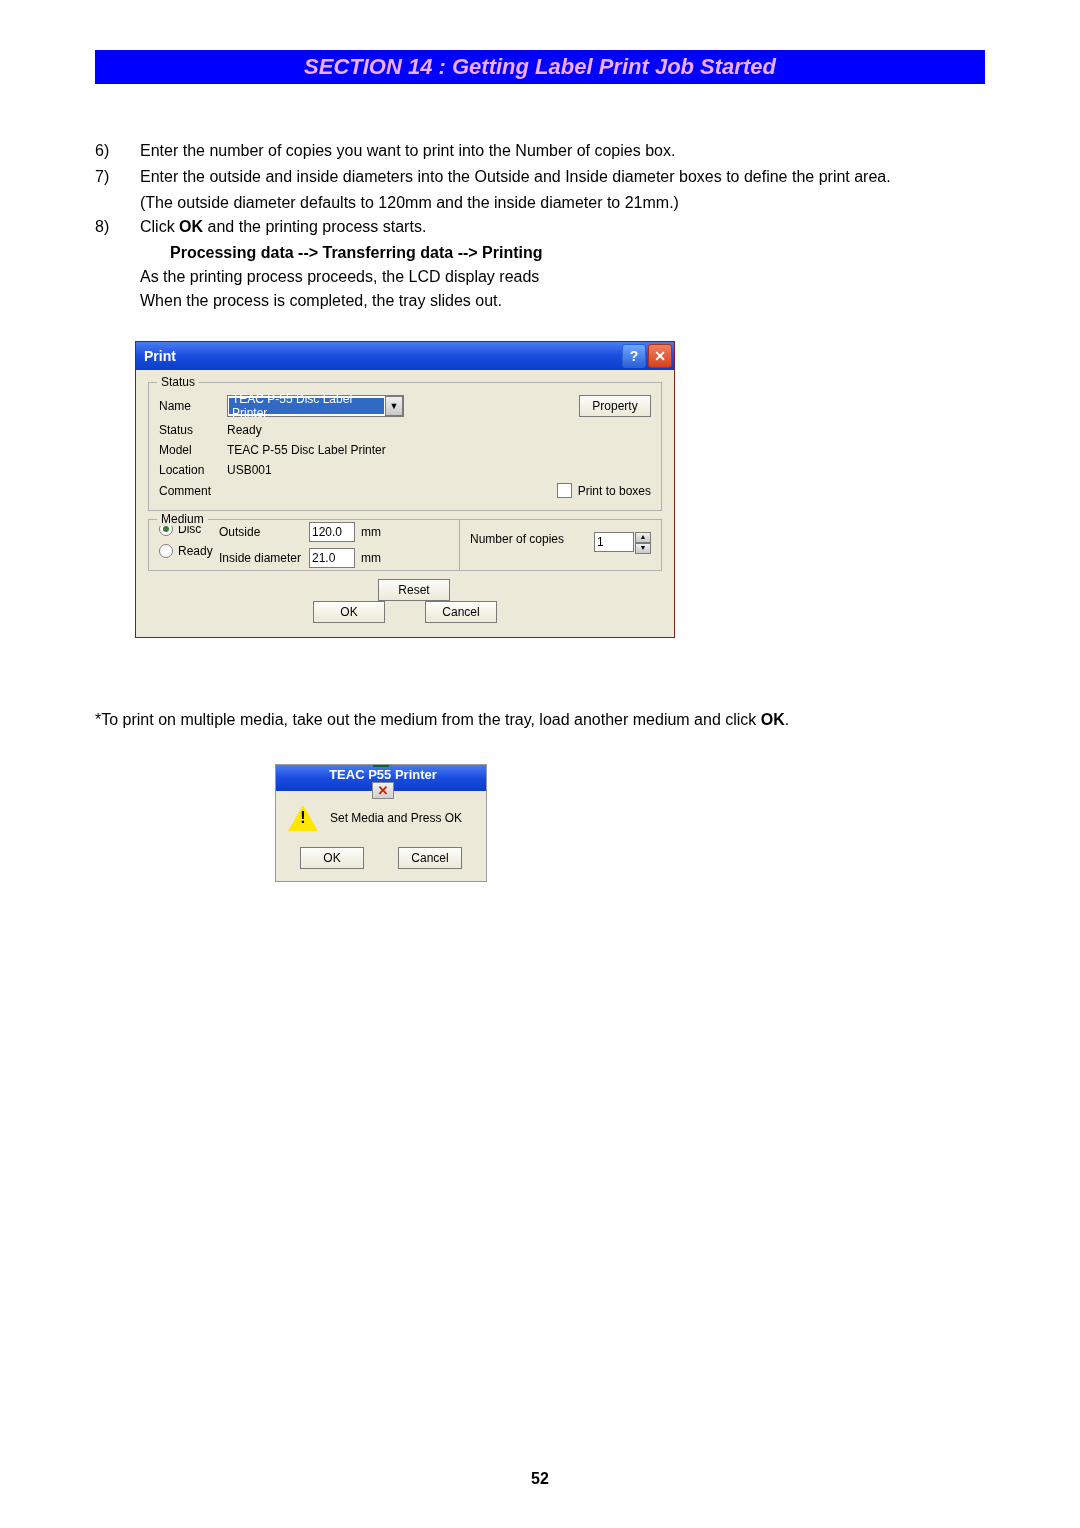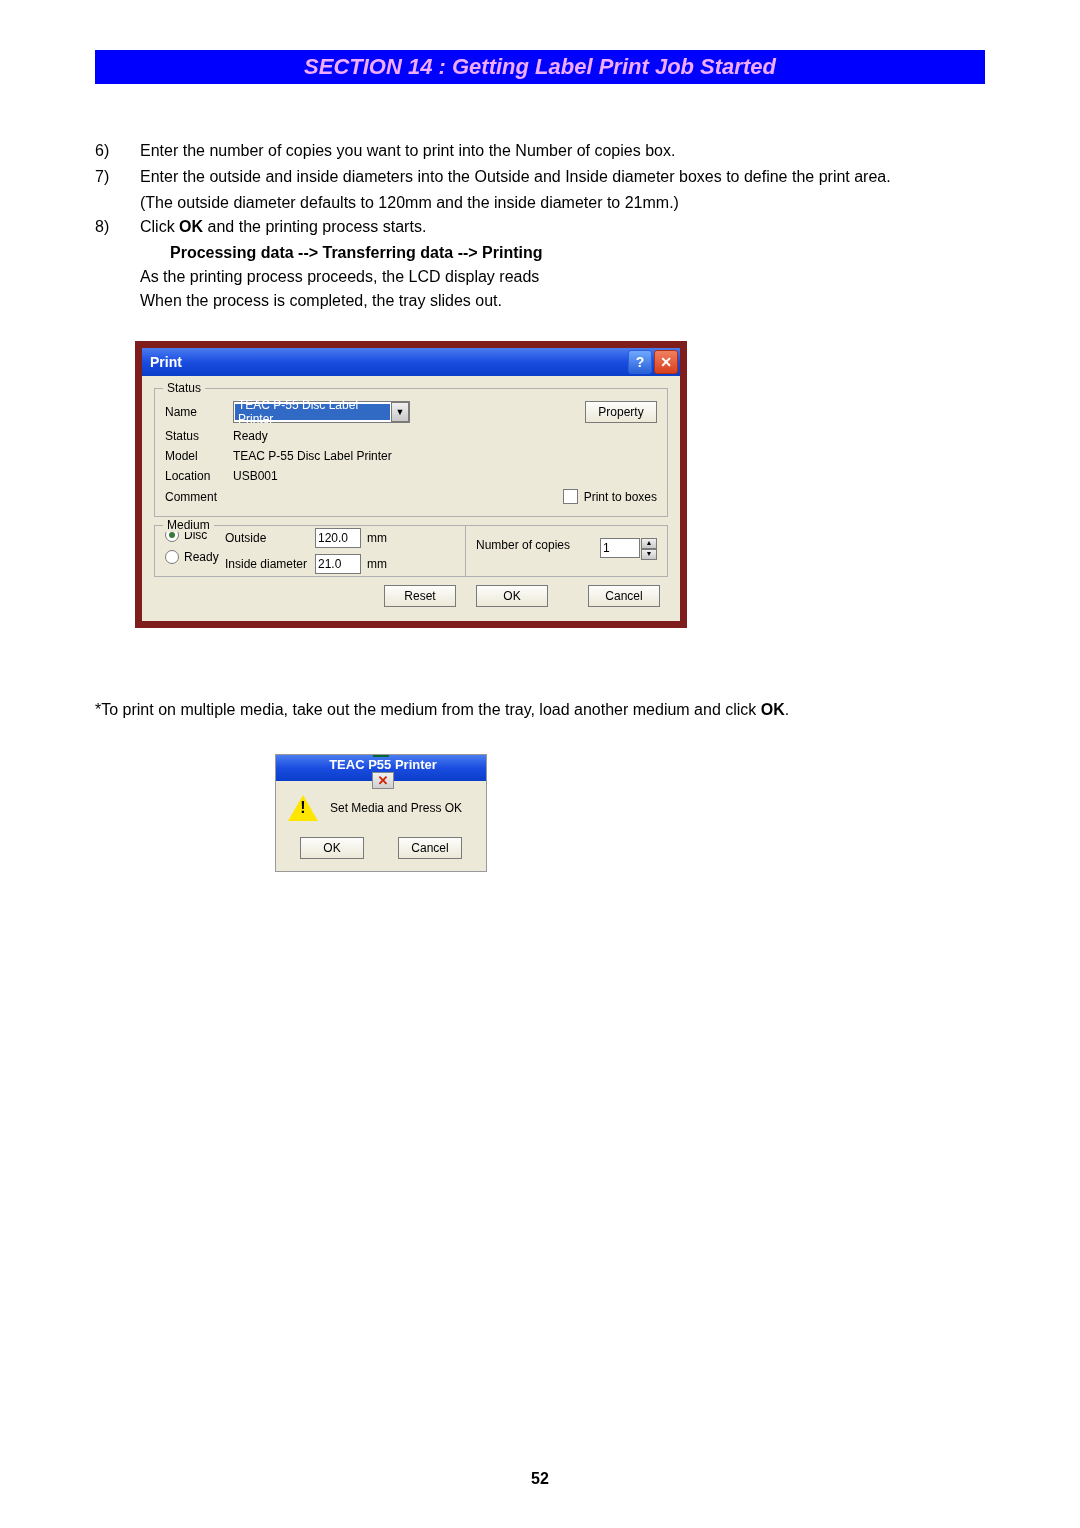--- a/index.html
+++ b/index.html
@@ -44,21 +44,21 @@
     margin-left: 45px;
     line-height: 24px;
     text-align: justify;
   }
   .bold { font-weight: bold; }
 
   
   .print-dialog {
     width: 538px;
     margin: 28px 0 0 40px;
-    border: 7px solid #7f1d1d;
+    border: 1px solid #7f1d1d;
     font-family: Tahoma, Arial, sans-serif;
     font-size: 12px;
     color: #000;
   }
   .titlebar {
     height: 28px;
     background: linear-gradient(to bottom, #4a7cf0 0%, #1a4de0 50%, #0a3dc8 100%);
     display: flex;
     align-items: center;
     color: #fff;
@@ -222,20 +222,21 @@
     height: 9px;
     background: linear-gradient(to bottom,#f0f0f0,#c8c8c8);
     border: 1px solid #7a7a7a;
     font-size: 7px;
     line-height: 7px;
     text-align: center;
   }
   .reset-row {
     display: flex;
     margin-top: 8px;
+    flex-direction: column;
   }
   .reset-spacer { width: 302px; display:flex; justify-content:flex-end; padding-right:12px;}
   .okcancel { display:flex; gap:40px; justify-content:center; flex:1;}
 
   
   .msg-dialog {
     width: 210px;
     margin: 32px 0 0 180px;
     border: 1px solid #999;
     font-family: Tahoma, Arial, sans-serif;

